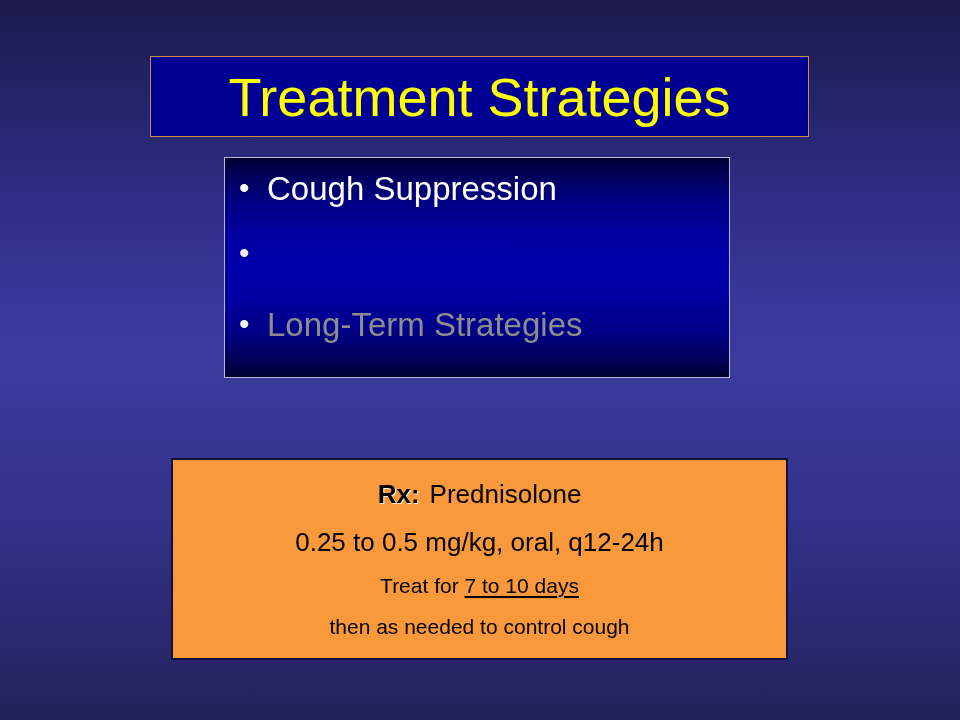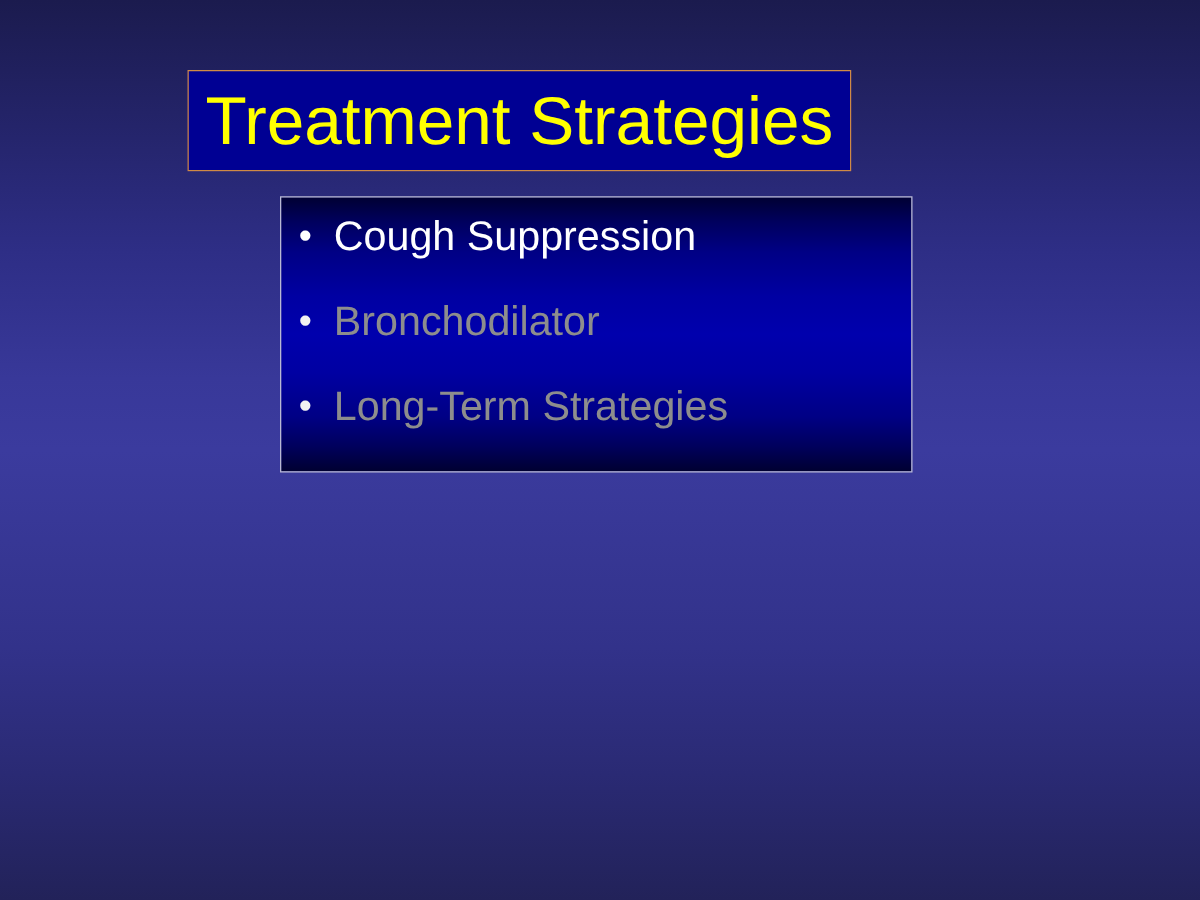--- a/index.html
+++ b/index.html
@@ -29,21 +29,21 @@
         #2a2a74 86%,
         #222259 100%);
     overflow: hidden;
   }
 
   
   #title-box {
     position: absolute;
     left: 150px;
     top: 56px;
-    width: 531px;
+    width: 659px;
     height: 81px;
     box-sizing: border-box;
     background: #000093;
     border: 1px solid #cf8a44;
     display: flex;
     align-items: center;
     justify-content: center;
   }
   #title-text {
     color: #ffff00;
@@ -158,24 +158,38 @@
 
   <div id="bullet-box">
 
     <div class="bullet-row bright">
       <span class="bullet-dot">•</span>
       <span class="bullet-label">Cough Suppression</span>
     </div>
 
     <div class="bullet-row dim">
       <span class="bullet-dot">•</span>
-      <span class="bullet-label">Bronchodilator</span>
     </div>
 
     <div class="bullet-row dim">
       <span class="bullet-dot">•</span>
       <span class="bullet-label">Long-Term Strategies</span>
     </div>
 
   </div>
 
+  <div id="rx-box">
+
+    <div id="rx-line-1">
+      <span id="rx-label">Rx:</span><span id="rx-drug">Prednisolone</span>
+    </div>
+
+    <div id="rx-line-2">0.25 to 0.5 mg/kg, oral, q12-24h</div>
+
+    <div id="rx-line-3">
+      <span>Treat for </span><span id="rx-duration">7 to 10 days</span>
+    </div>
+
+    <div id="rx-line-4">then as needed to control cough</div>
+
+  </div>
 
 </div>
 
 </body></html>

